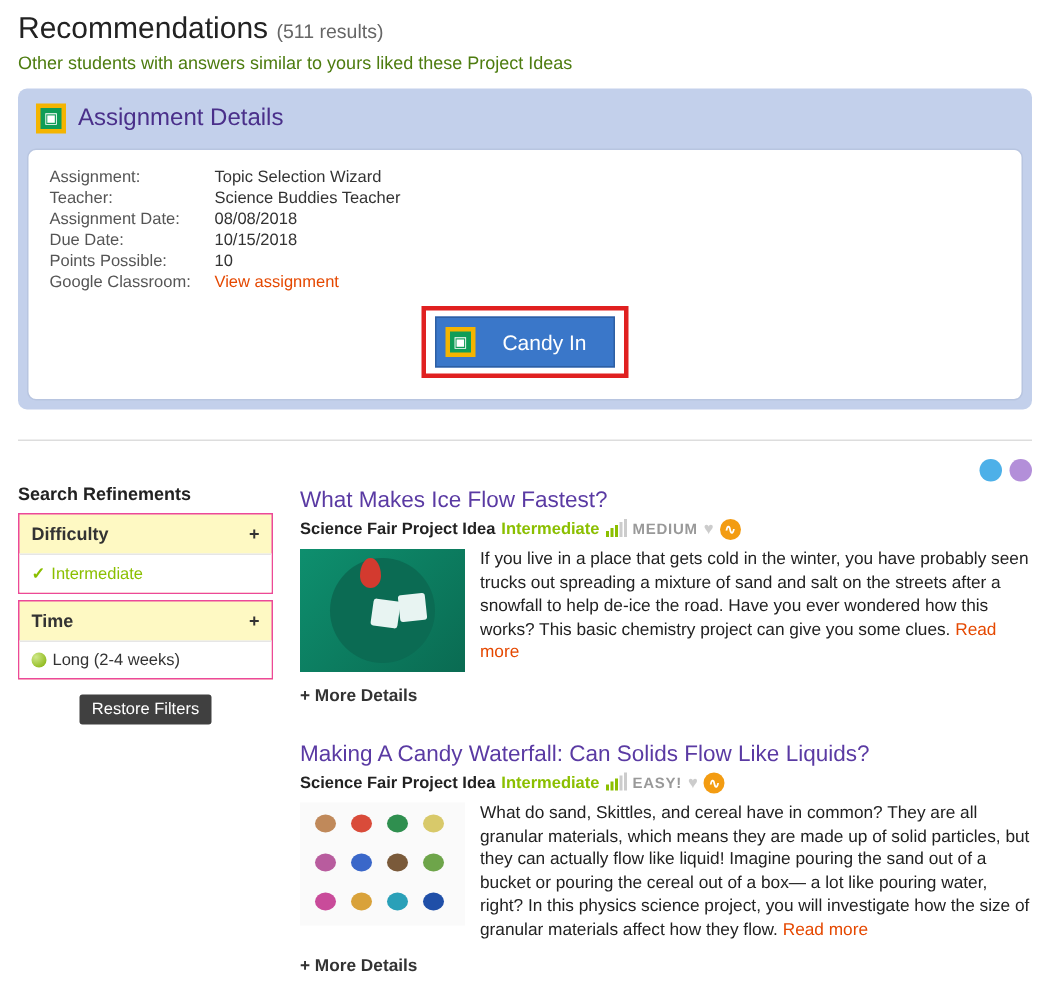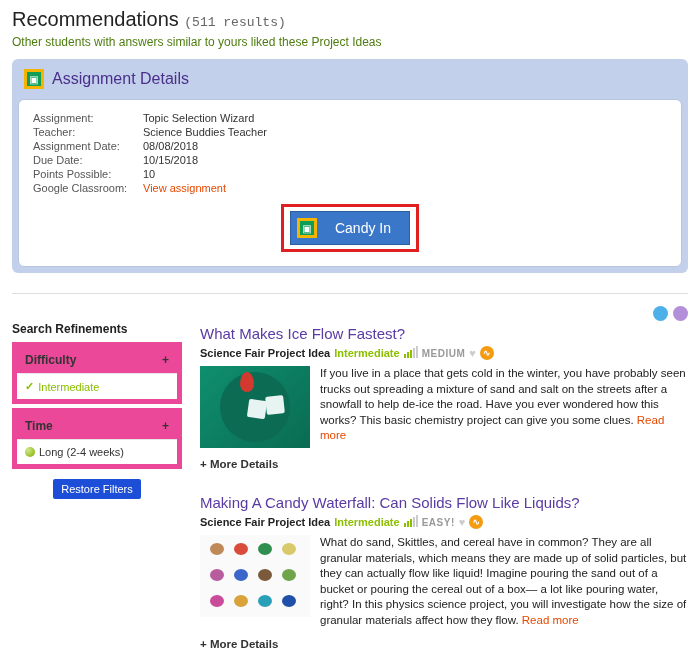--- a/index.html
+++ b/index.html
@@ -14,21 +14,20 @@
   }
   h1.rec-title {
     font-size: 20px;
     font-weight: normal;
     color: #222;
     margin: 0 0 4px 0;
   }
   h1.rec-title .count {
     font-size: 13px;
     color: #666;
-    font-family: Liberation Mono, monospace;
   }
   .subhead {
     font-size: 12px;
     color: #4d7c0f;
     margin: 2px 0 10px 0;
   }
   
   .assign-wrap {
     background: #c3d0eb;
     border-radius: 6px;
@@ -83,22 +82,22 @@
     font-size: 14px;
     cursor: pointer;
     gap: 10px;
   }
   hr.div { border: none; border-top: 1px solid #ddd; margin: 12px 0; }
   
   .results { display: flex; gap: 18px; }
   .filters { width: 170px; flex-shrink: 0; }
   .filters h3 { font-size: 12px; margin: 16px 0 6px 0; color: #222; font-weight: bold; }
   .filter-group {
-    border: 5px solid #ec4899;
-    background: #ec4899;
+    border: 1px solid #ec4899;
+    background: #fef9c3;
     margin-bottom: 4px;
   }
   .filter-head {
     display: flex; justify-content: space-between; align-items: center;
     padding: 6px 8px;
     font-weight: bold;
     font-size: 12px;
     cursor: pointer;
   }
   .filter-val {
@@ -111,21 +110,21 @@
   }
   .check { color: #8bbf00; font-weight: bold; }
   .intermed { color: #8bbf00; }
   .dot-green {
     width: 10px; height: 10px; border-radius: 50%;
     background: radial-gradient(circle at 3px 3px, #cfe88a, #7fae00);
     display: inline-block;
   }
   .restore-wrap { text-align: center; margin-top: 10px; }
   .restore-btn {
-    background: #1d4ed8; color: #fff; border: none;
+    background: #404040; color: #fff; border: none;
     padding: 4px 8px; font-size: 11px; cursor: pointer; border-radius: 2px; text-align: right;
   }
   
   .content { flex: 1; }
   .share-icons { text-align: right; margin-bottom: 4px; }
   .circ {
     display: inline-block; width: 15px; height: 15px; border-radius: 50%;
     vertical-align: middle; margin-left: 2px;
   }
   .circ-blue { background: #4db0e8; }

